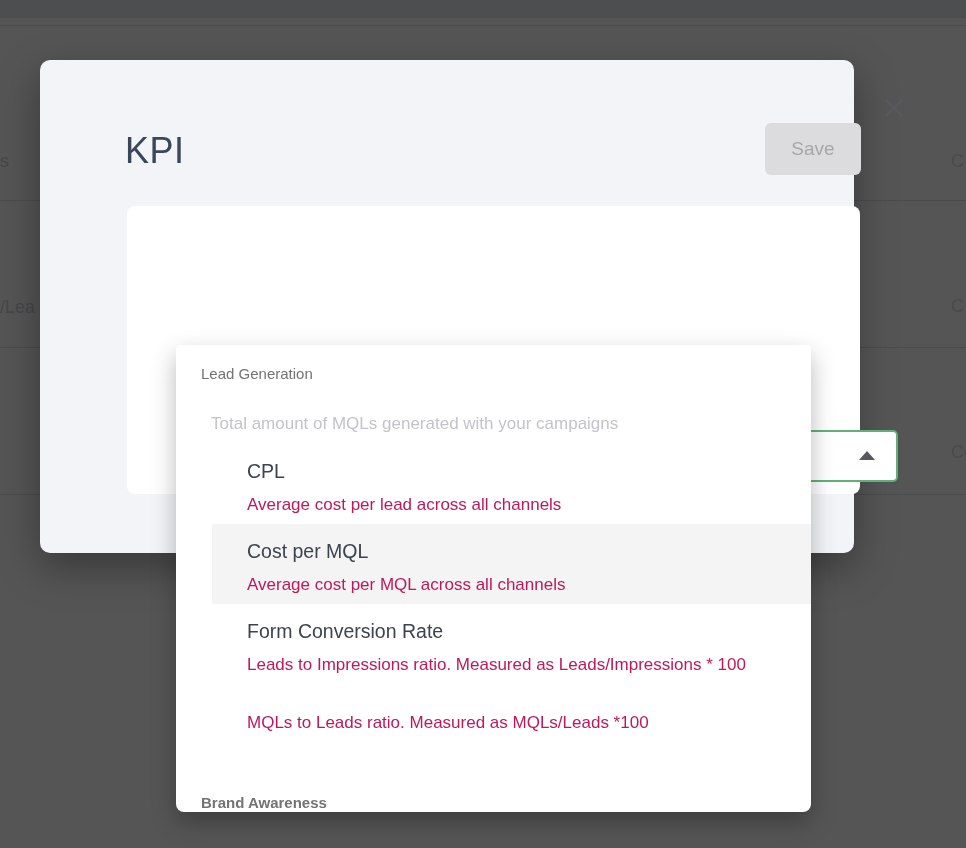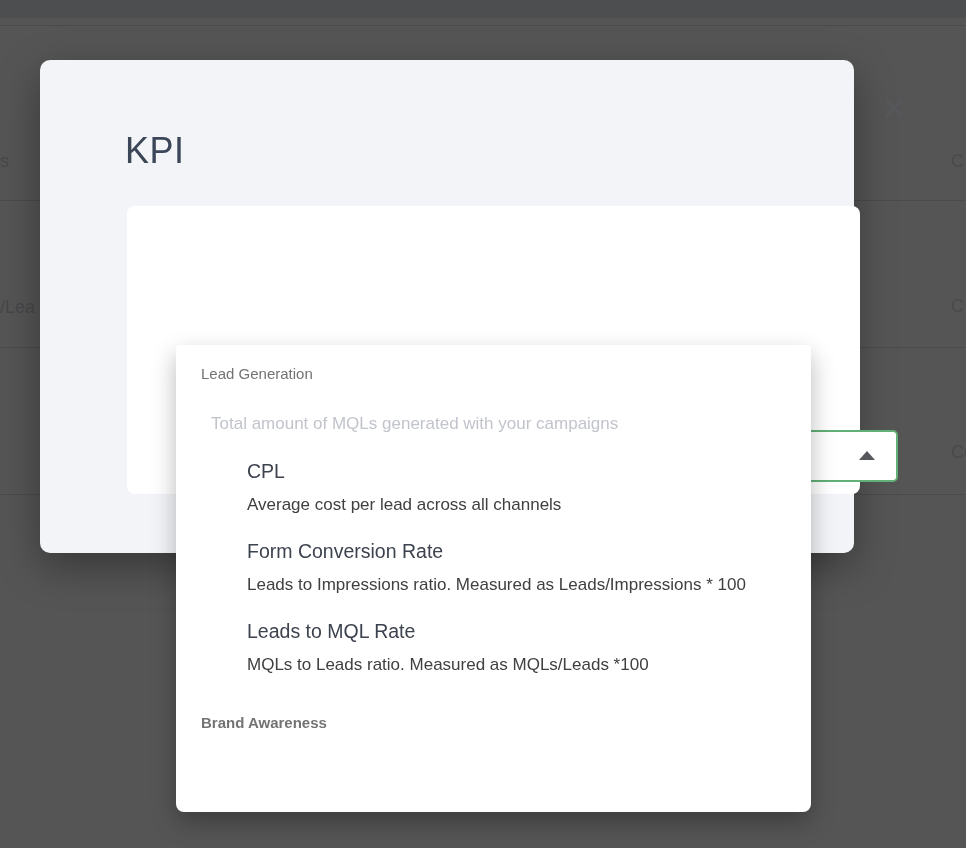--- a/index.html
+++ b/index.html
@@ -81,21 +81,21 @@
   }
   .dd-option {
     height: 80px; padding: 16px 0 0 35px; cursor: pointer; margin-left: 36px;
   }
   .dd-option.first { margin-top: 11px; }
   .dd-option.highlighted { background: #f4f4f5; }
   .dd-option .opt-title {
     font-size: 19.5px; line-height: 22px; color: #3c434e;
   }
   .dd-option .opt-desc {
-    margin-top: 13px; font-size: 17px; line-height: 20px; color: #404040;
+    margin-top: 13px; font-size: 17px; line-height: 20px; color: #be185d;
   }
 </style>
 </head>
 <body>
 
 <div class="bg-topband"></div>
 <div id="bg-decor">
     <div class="bg-line" style="top: 25px;"></div>
     <div class="bg-line" style="top: 200px;"></div>
     <div class="bg-line" style="top: 347px;"></div>
@@ -104,20 +104,21 @@
     <div class="bg-frag" style="left: 0px; top: 298px;">/Lea</div>
     <div class="bg-frag" style="left: 0px; top: 443px; margin-left: 40px;">h $1</div>
     <div class="bg-frag right" style="top: 152px;">C</div>
     <div class="bg-frag right" style="top: 297px;">C</div>
     <div class="bg-frag right" style="top: 443px;">Co</div>
   </div>
 
 <div class="modal">
   <h1 class="modal-title">KPI</h1>
 
+  <button class="save-btn" disabled="">Save</button>
 
   <button class="close-btn" aria-label="Close">
     <span>
       <svg width="24" height="24" viewBox="0 0 24 24">
         <line x1="4" y1="4" x2="20" y2="20" stroke="#57585c" stroke-width="2.6"></line>
         <line x1="20" y1="4" x2="4" y2="20" stroke="#57585c" stroke-width="2.6"></line>
       </svg>
     </span>
   </button>
 
@@ -131,22 +132,25 @@
   </div>
 </div>
 
 <div class="dropdown" id="dropdown-panel">
     <div class="dd-group">Lead Generation</div>
     <div class="dd-desc-only">Total amount of MQLs generated with your campaigns</div>
     <div class="dd-option first">
       <div class="opt-title">CPL</div>
       <div class="opt-desc">Average cost per lead across all channels</div>
     </div>
+    <div class="dd-option highlighted">
+      <div class="opt-title">Cost per MQL</div>
+      <div class="opt-desc">Average cost per MQL across all channels</div>
+    </div>
     <div class="dd-option">
       <div class="opt-title">Form Conversion Rate</div>
       <div class="opt-desc">Leads to Impressions ratio. Measured as Leads/Impressions * 100</div>
     </div>
     <div class="dd-option">
-      <div class="opt-title">Leads to MQL Rate</div>
       <div class="opt-desc">MQLs to Leads ratio. Measured as MQLs/Leads *100</div>
     </div>
     <div class="dd-group second">Brand Awareness</div>
   </div>
 
 </body></html>

